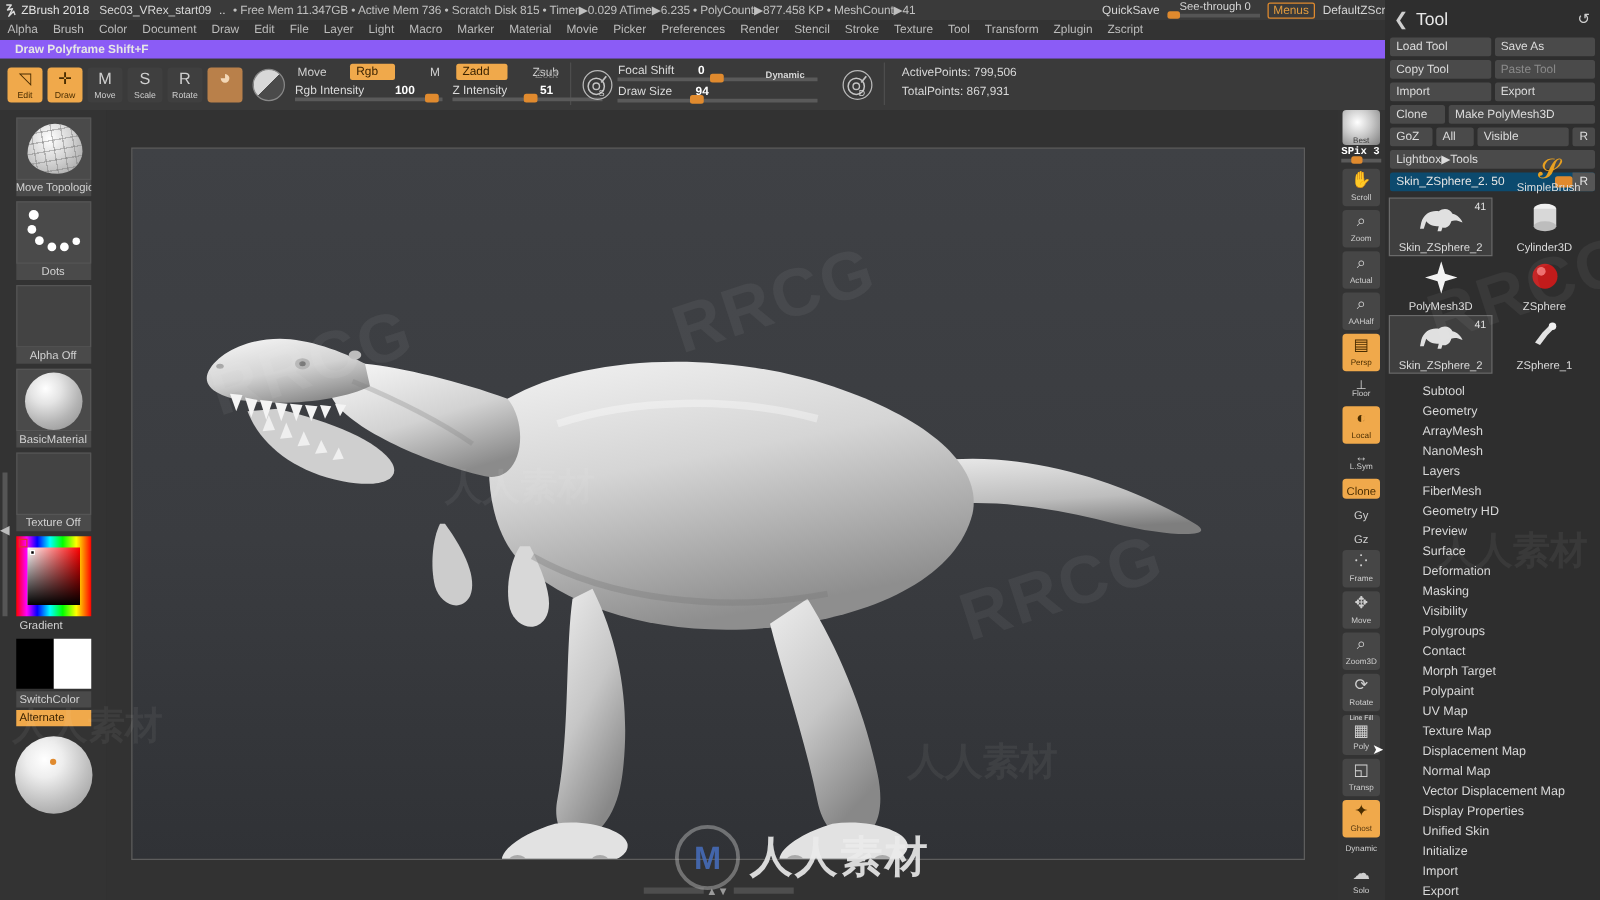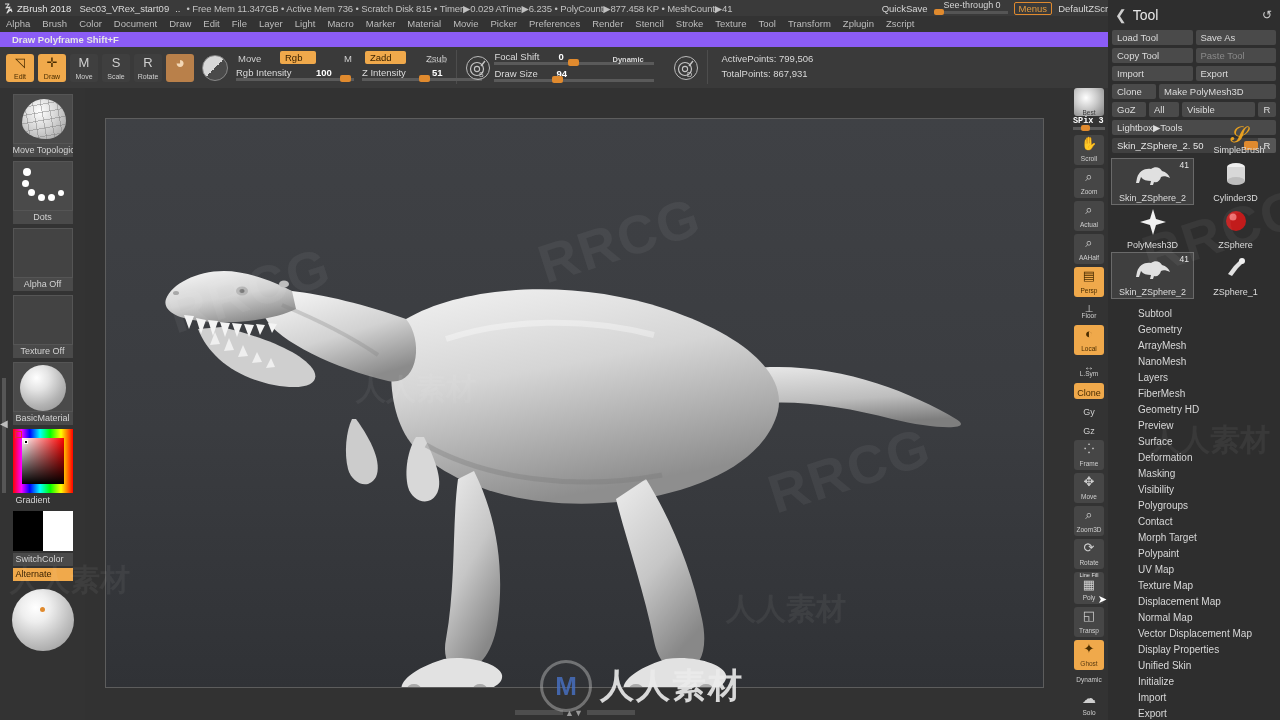--- a/index.html
+++ b/index.html
@@ -246,21 +246,21 @@
   .tp-rows { padding: 0 4px; }
   .tp-row { display: flex; gap: 3px; margin-bottom: 3px; }
   .tp-btn {
     background: #4a4a4a; color: #dcdcdc; font-size: 9.5px; height: 15px; line-height: 15px;
     border-radius: 2px; padding: 0 5px; flex: 1; white-space: nowrap; overflow: hidden;
   }
   .tp-btn.dim { color: #8a8a8a; }
   .tp-btn.grow { flex: 2; }
   .tp-btn.narrow { flex: 0 0 18px; padding: 0; text-align: center; }
   .tp-slider {
-    position: relative; height: 15px; background: #404040; border-radius: 2px;
+    position: relative; height: 15px; background: #0c4a6e; border-radius: 2px;
     font-size: 9.5px; color: #e4e4e4; line-height: 15px; padding-left: 5px; margin-bottom: 3px;
     display: flex;
   }
   .tp-slider .txt { flex: 1; }
   .tp-slider .fill { position:absolute; right: 18px; top: 3px; width: 14px; height: 9px; background:#e08a2e; border-radius:2px;}
   .tp-slider .rr { flex: 0 0 18px; text-align:center; background:#565656; border-radius: 0 2px 2px 0; }
 
   .tp-grid { display: grid; grid-template-columns: 1fr 1fr; gap: 2px; padding: 3px 4px 0; }
   .tp-cell {
     height: 45px; position: relative; background: transparent;
@@ -483,29 +483,29 @@
       </div>
       <div class="lp-cap">Dots</div>
     </div>
 
     <div class="lp-item">
       <div class="lp-thumb" style="background:#434343;"></div>
       <div class="lp-cap">Alpha Off</div>
     </div>
 
     <div class="lp-item">
-      <div class="lp-thumb" style="background:#434343;"></div>
-      <div class="lp-cap">Texture Off</div>
-    </div>
-
-    <div class="lp-item">
       <div class="lp-thumb">
           <div class="matball"></div>
         </div>
       <div class="lp-cap">BasicMaterial</div>
+    </div>
+
+    <div class="lp-item">
+      <div class="lp-thumb" style="background:#434343;"></div>
+      <div class="lp-cap">Texture Off</div>
     </div>
 
     <div class="colorpicker">
       <div class="inner"></div>
       <div class="mk"></div>
       <div class="mk2"></div>
     </div>
     <div class="lp-cap flat" style="width:60px;margin:1px auto 0;text-align:left;padding-left:3px;">Gradient</div>
 
     <div class="swatches">

